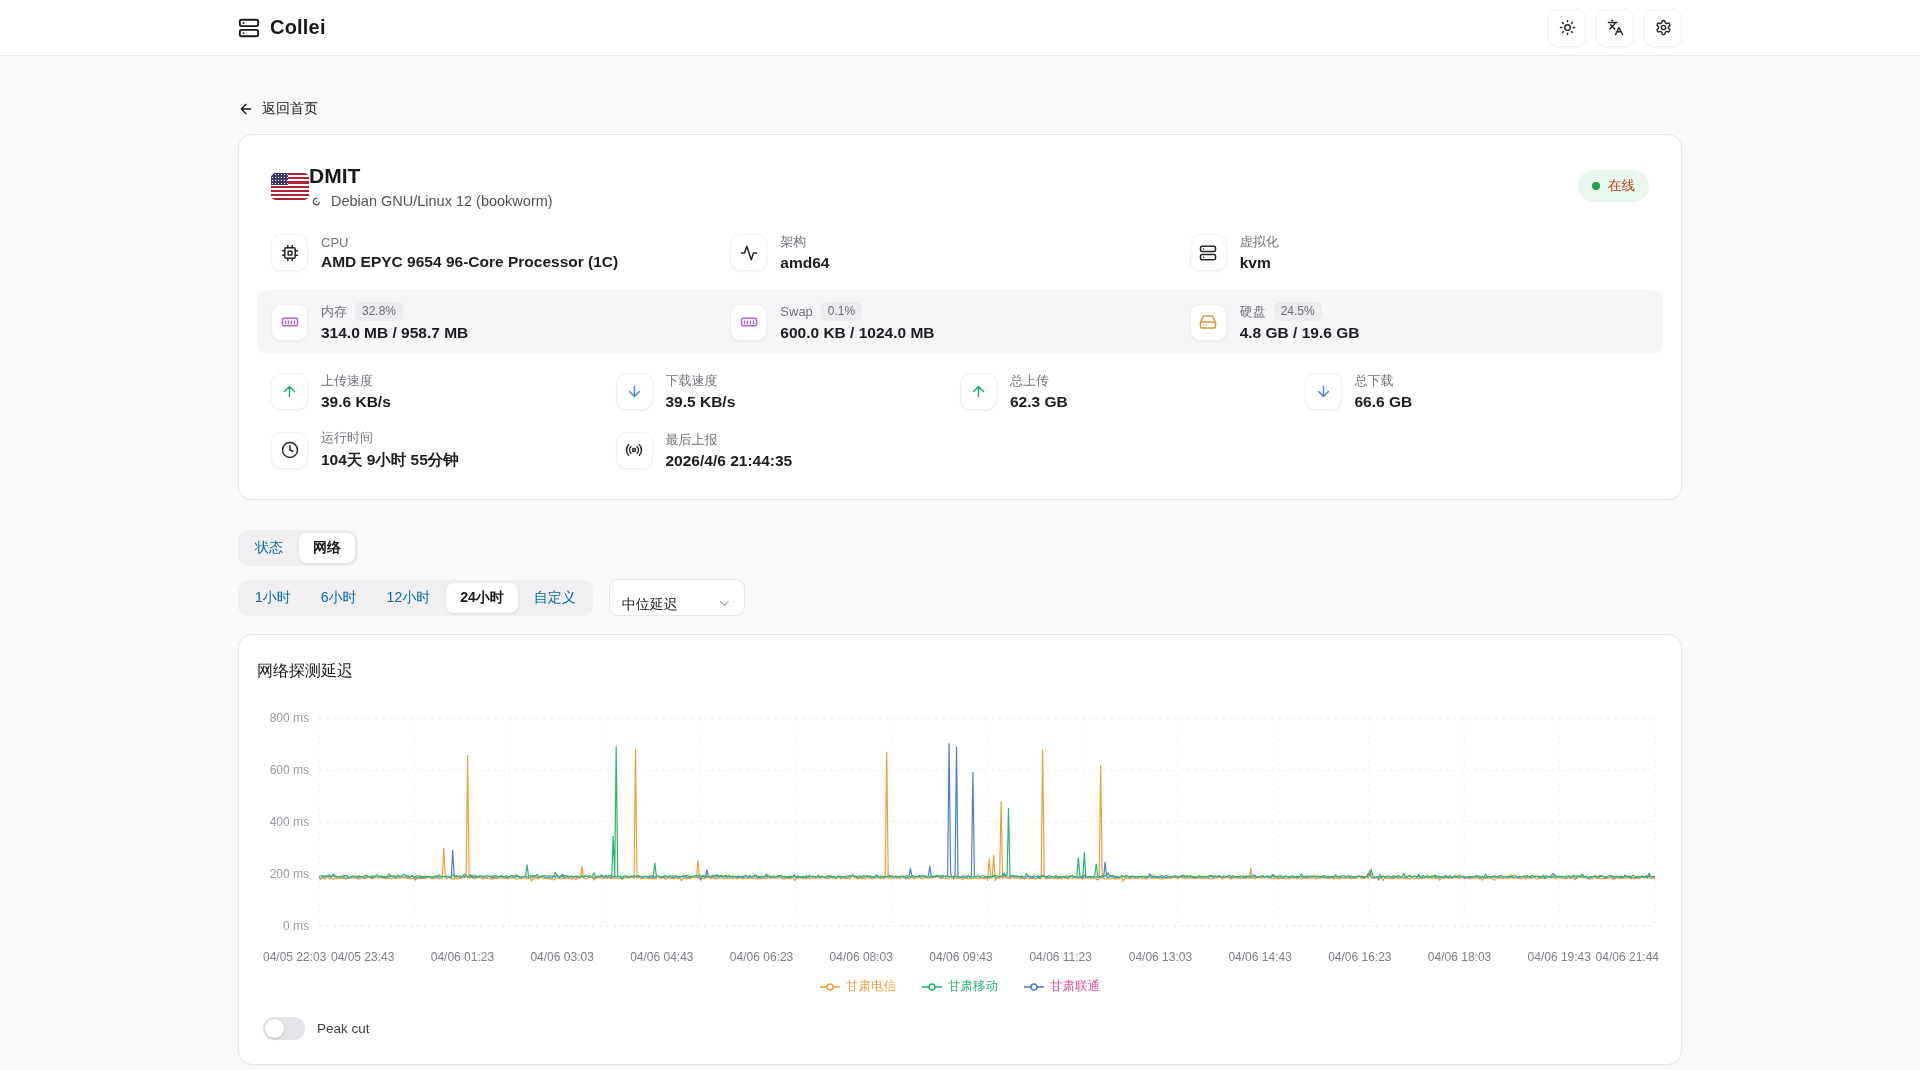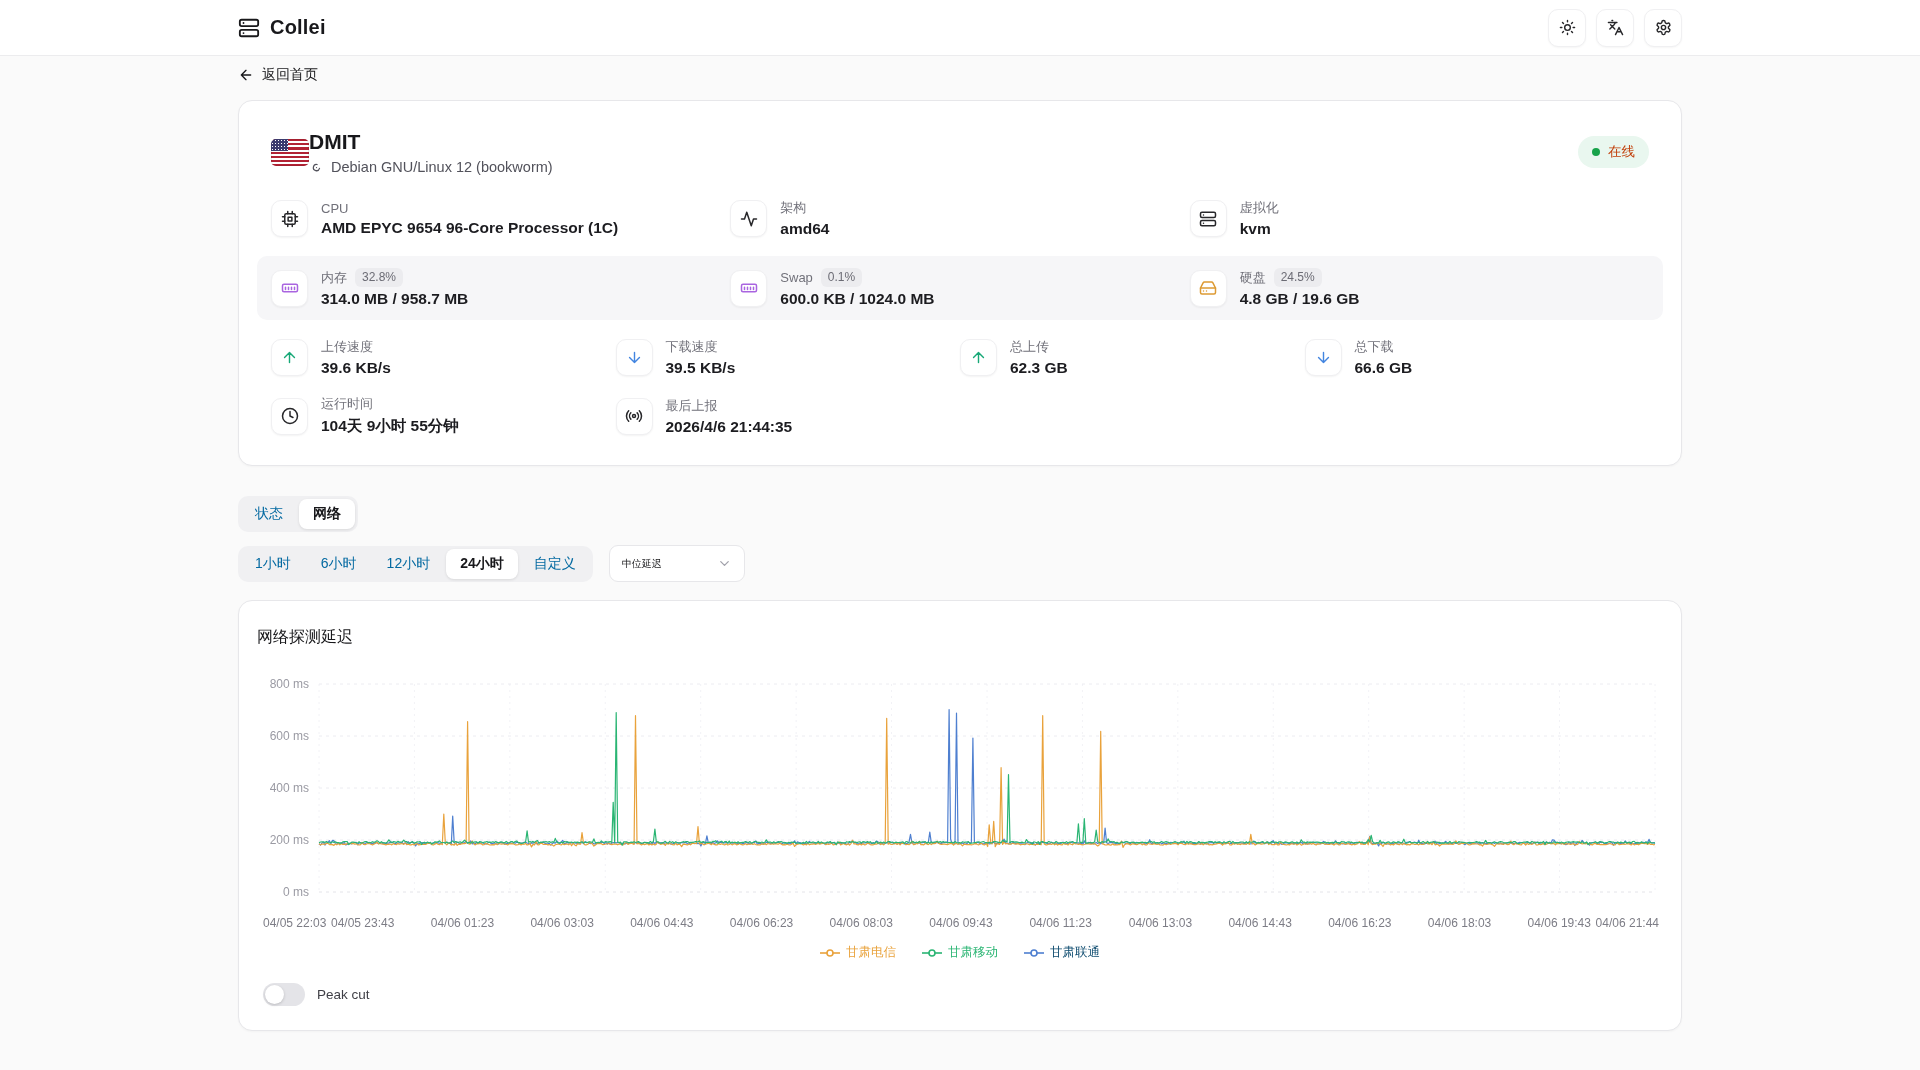--- a/index.html
+++ b/index.html
@@ -12,21 +12,21 @@
   .header-inner { width:1444px; margin:0 auto; height:100%; display:flex; align-items:center; justify-content:space-between; }
   .brand { display:flex; align-items:center; gap:10px; cursor:pointer; }
   .brand-name { font-size:20px; font-weight:700; letter-spacing:.2px; }
   .header-actions { display:flex; gap:10px; }
   .icon-btn { width:38px; height:38px; border:1px solid #f0f0f2; background:#fff; border-radius:10px;
               display:flex; align-items:center; justify-content:center; color:#27272a; cursor:pointer;
               box-shadow:0 1px 2px rgba(0,0,0,.04); }
 
   
   .container { width:1444px; margin:0 auto; }
-  .back-link { display:inline-flex; align-items:center; gap:8px; margin:10px 0 16px; font-size:14px; color:#18181b; cursor:pointer; text-decoration:none;text-align:right; }
+  .back-link { display:inline-flex; align-items:center; gap:8px; margin:44px 0 16px; font-size:14px; color:#18181b; cursor:pointer; text-decoration:none;text-align:right; }
 
   
   .card { background:#fff; border:1px solid #e7e7ea; border-radius:14px; box-shadow:0 1px 2px rgba(0,0,0,.03); }
   .server-card { padding:28px 32px; }
   .server-head { display:flex; align-items:center; margin-bottom:24px; }
   .flag { position:relative; width:38px; height:27px; border-radius:5px; overflow:hidden; flex:0 0 auto;
           background:repeating-linear-gradient(to bottom,#b22234 0 2.1px,#fff 2.1px 4.2px); box-shadow:inset 0 0 0 1px rgba(0,0,0,.08); }
   .flag::after { content:""; position:absolute; left:0; top:0; width:17px; height:12px; background:#3c3b6e;
           background-image:radial-gradient(#fff .6px, transparent .8px); background-size:3px 3px; }
   .server-id { }
@@ -52,22 +52,22 @@
   .ic-green  { color:#17a877; }
   .ic-blue   { color:#4285e0; }
 
   
   .tabs-row { margin-top:30px; }
   .segmented { display:inline-flex; background:#f0f0f2; border-radius:10px; padding:3px; gap:2px; }
   .seg-item { border:none; background:transparent; color:#0369a1; font-size:14px; padding:6px 14px; border-radius:8px;
               cursor:pointer; font-family:inherit; white-space:nowrap; }
   .seg-item.active { background:#fff; color:#18181b; font-weight:700; box-shadow:0 1px 3px rgba(0,0,0,.10); }
   .filter-row { margin-top:13px; display:flex; align-items:center; gap:16px; }
-  .select-btn { display:flex; align-items:center; justify-content:space-between; width:136px; height:37px; background:#fff;
-                border:1px solid #e7e7ea; border-radius:9px; padding:8px 12px; font-size:10px; color:#18181b;
+  .select-btn { display:flex; align-items:flex-start; justify-content:space-between; width:136px; height:37px; background:#fff;
+                border:1px solid #e7e7ea; border-radius:9px; padding:16px 12px; font-size:14px; color:#18181b;
                 cursor:pointer; font-family:inherit; }
   .select-btn .chev { color:#a1a1aa; }
 
   
   .chart-card { margin-top:18px; padding:26px 24px 24px; }
   .chart-title { font-size:16px; font-weight:400; margin-left:-6px; padding-left:0; }
   .chart-wrap { margin-top:26px; }
   #latency-svg { width:1396px; height:240px; display:block; }
   .ytick { font-size:12px; fill:#9a9aa3; font-family:"Liberation Sans","DejaVu Sans",sans-serif; }
   .x-labels { position:relative; height:16px; margin-left:0; width:1396px; }
@@ -422,21 +422,21 @@
           </svg>
           <span>甘肃电信</span>
         </span>
         <span class="legend-item" style="color: rgb(42, 181, 115);">
           <svg width="20" height="10" viewBox="0 0 20 10">
             <line x1="0" y1="5" x2="20" y2="5" stroke="#2ab573" stroke-width="1.6"></line>
             <circle cx="10" cy="5" r="3" fill="#fff" stroke="#2ab573" stroke-width="1.6"></circle>
           </svg>
           <span>甘肃移动</span>
         </span>
-        <span class="legend-item" style="color: #0c4a6e;">
+        <span class="legend-item" style="color: #ec4899;">
           <svg width="20" height="10" viewBox="0 0 20 10">
             <line x1="0" y1="5" x2="20" y2="5" stroke="#4e7fd0" stroke-width="1.6"></line>
             <circle cx="10" cy="5" r="3" fill="#fff" stroke="#4e7fd0" stroke-width="1.6"></circle>
           </svg>
           <span>甘肃联通</span>
         </span>
       </div>
     <div class="peakcut-row">
       <button class="toggle">
           <span class="knob"></span>

